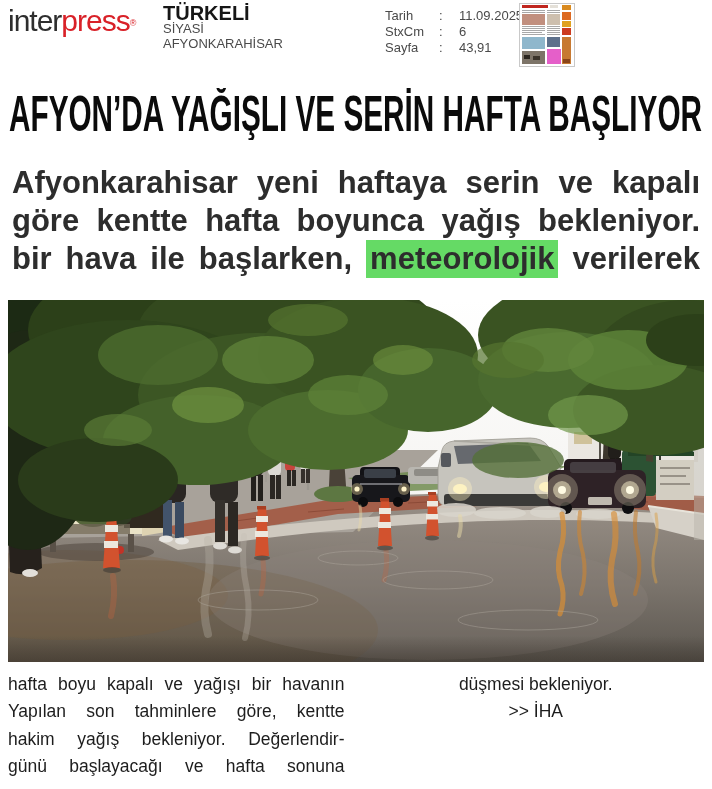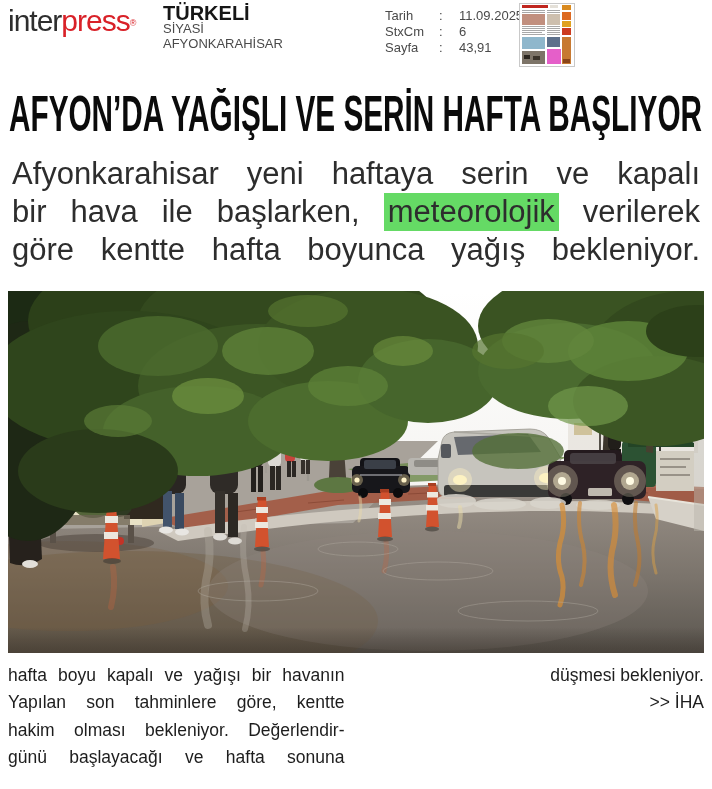--- a/index.html
+++ b/index.html
@@ -16,30 +16,30 @@
   .logo .reg{color:#d92128;font-size:9px;vertical-align:top;letter-spacing:0;position:relative;top:2px;}
   .pubinfo{position:absolute;left:163px;top:6px;font-size:13px;line-height:15px;color:#4a4a4a;}
   .pubinfo .pubname{font-size:20px;font-weight:bold;color:#161616;}
   .metainfo{position:absolute;left:385px;top:8px;font-size:13px;line-height:16px;color:#4a4a4a;}
   .metarow{display:grid;grid-template-columns:46px 12px auto;gap:8px;}
   .thumb{position:absolute;left:519px;top:3px;width:56px;height:65px;}
   
   .headline-svg{display:block;margin:2px 8px 0;}
   .headline-svg text{font-family:"Liberation Sans",sans-serif;font-weight:bold;fill:#0b0b0b;}
   
-  .deck{margin:15px 12px 0;color:#2d2d2d;font-size:31px;line-height:38px;}
+  .deck{margin:24px 12px 0;color:#2d2d2d;font-size:31px;line-height:38px;font-weight:bold;}
   .deck-line{text-align:justify;text-align-last:justify;white-space:normal;}
   .hl{background:#65da65;padding:1px 4px 2px;}
   
   .photo{display:block;margin:22px 8px 0;}
   
   .cols{display:flex;gap:23px;margin:9px 8px 0;}
   .col{flex:1;font-size:17.5px;line-height:27.3px;color:#1d1d1d;}
   .col .jl{text-align:justify;text-align-last:justify;}
-  .col .pl{text-align:right;}
+  .col .pl{text-align:center;}
 </style>
 </head>
 <body>
 
 <div class="clip-header">
   <div class="logo"><span class="p1">inter</span><span class="p2">press</span><span class="reg">®</span></div>
 
   <div class="pubinfo">
     <div class="pubname">TÜRKELİ</div>
     <div>SİYASİ</div>
@@ -100,22 +100,22 @@
     <rect x="44" y="56" width="7" height="4" fill="#8a4418"></rect>
   </svg>
 </div>
 
 <svg class="headline-svg" width="696" height="52" viewBox="0 0 696 52">
   <text x="1" y="43" font-size="50" textLength="693" lengthAdjust="spacingAndGlyphs">AFYON’DA YAĞIŞLI VE SERİN HAFTA BAŞLIYOR</text>
 </svg>
 
 <div class="deck">
   <div class="deck-line">Afyonkarahisar yeni haftaya serin ve kapalı</div>
+  <div class="deck-line">göre kentte hafta boyunca yağış bekleniyor.</div>
   <div class="deck-line"><span>bir hava ile başlarken, </span><span class="hl">meteorolojik</span><span> verilerek</span></div>
-  <div class="deck-line">göre kentte hafta boyunca yağış bekleniyor.</div>
 </div>
 
 <svg class="photo" width="696" height="362" viewBox="0 0 696 362">
   <defs>
     <linearGradient id="sky" x1="0" y1="0" x2="0" y2="1">
       <stop offset="0" stop-color="#ffffff"></stop>
         <stop offset="1" stop-color="#edebe6"></stop>
     </linearGradient>
     <linearGradient id="road" x1="0" y1="0" x2="0" y2="1">
       <stop offset="0" stop-color="#9b9289"></stop>
@@ -438,21 +438,21 @@
   <ellipse cx="510" cy="160" rx="46" ry="18" fill="#55713a" opacity="0.8"></ellipse>
 
   <rect x="0" y="336" width="696" height="26" fill="url(#fade)"></rect>
 </svg>
 
 <div class="cols">
   <div class="col">
     <div>
         <div class="jl">hafta boyu kapalı ve yağışı bir havanın</div>
         <div class="jl">Yapılan son tahminlere göre, kentte</div>
-        <div class="jl">hakim olması bekleniyor. Değerlendir-</div>
+        <div class="jl">hakim yağış bekleniyor. Değerlendir-</div>
         <div class="jl">günü başlayacağı ve hafta sonuna</div>
       </div>
     <div></div>
   </div>
   <div class="col">
     <div>
         <div class="pl">düşmesi bekleniyor.</div>
         <div class="pl">&gt;&gt; İHA</div>
       </div>
   </div>

